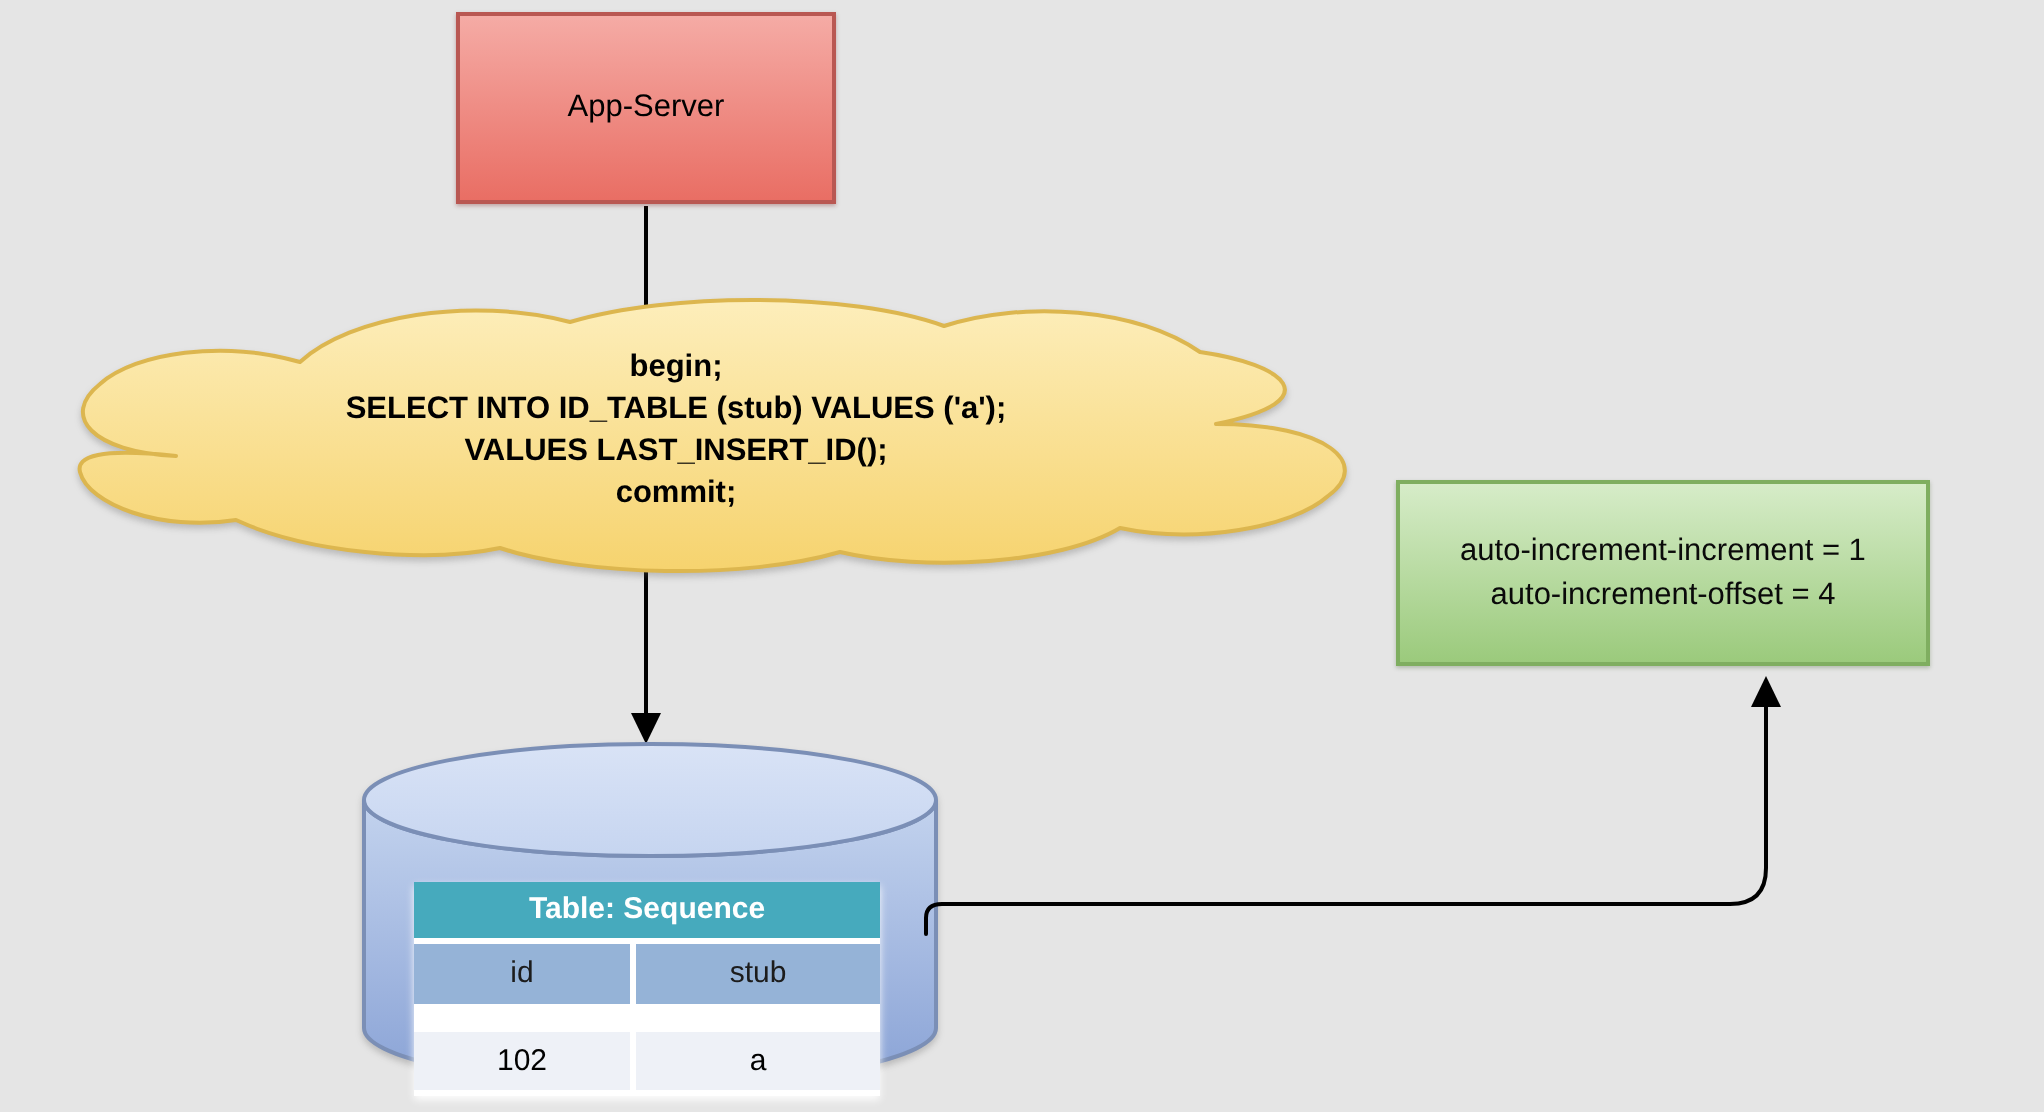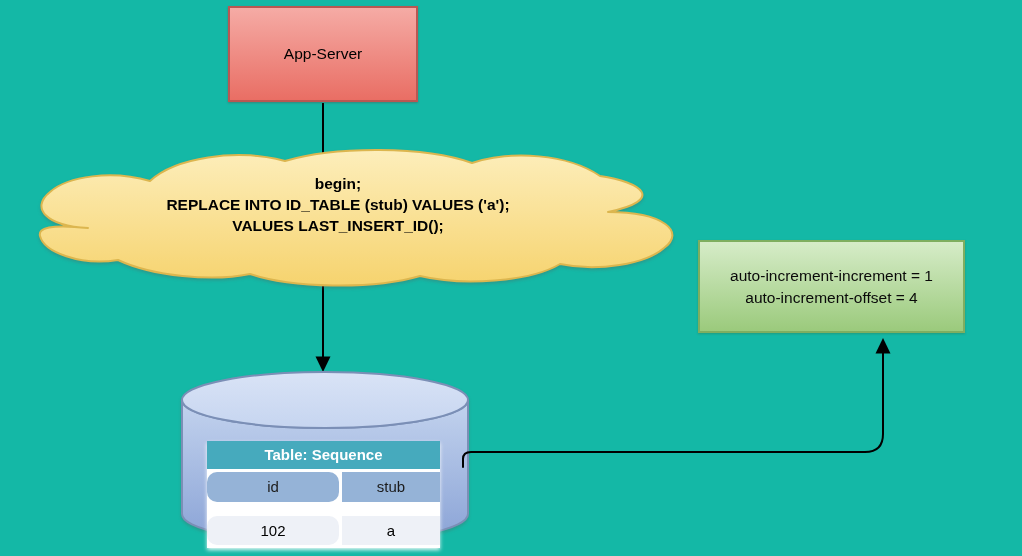--- a/index.html
+++ b/index.html
@@ -1,17 +1,17 @@
 <!DOCTYPE html>
 <html><head>
 <meta charset="utf-8">
 <style>
   html, body { margin:0; padding:0; background:#fff; }
   .canvas {
-    position:relative; width:1022px; height:556px; background:#14b8a6;
+    position:relative; width:1022px; height:556px; background:#e5e5e5;
     font-family:"Liberation Sans", sans-serif; overflow:hidden;
   }
   .layer { position:absolute; left:0; top:0; }
   .node { position:absolute; box-sizing:border-box; }
 
   
   .app-server {
     left:228px; top:6px; width:190px; height:96px;
     background:linear-gradient(#f5aba5, #e96e64);
     border:2px solid #b95752;
@@ -43,21 +43,21 @@
     font-size:15px;
     box-shadow:0 2px 4px rgba(255,255,255,.9);
   }
   .seq-table .title-row {
     height:28px; line-height:28px; background:#46aabd; color:#ffffff;
     font-weight:bold; text-align:center;
   }
   .seq-table .row { display:flex; gap:3px; margin-top:3px; }
   .seq-table .row.data { margin-top:14px; }
   .seq-table .cell { text-align:center; }
-  .seq-table .c1 { width:132px;border-radius:10px; }
+  .seq-table .c1 { width:108px; }
   .seq-table .c2 { flex:1; }
   .seq-table .head .cell { background:#95b3d7; height:30px; line-height:30px; color:#1c1c1c; }
   .seq-table .data .cell { background:#eef1f7; height:29px; line-height:29px; color:#000; }
 
   .shadowed { filter:drop-shadow(0 2px 1.5px rgba(90,90,90,.30)); }
 </style>
 </head>
 <body>
 
 <div class="canvas">
@@ -108,22 +108,23 @@
       <path d="M883,338 L875.5,353.5 L890.5,353.5 Z" fill="#000"></path>
     </g>
   </svg>
 
   <div class="node app-server">
     <span>App-Server</span>
   </div>
 
   <div class="node cloud-text">
     <div>begin;</div>
-    <div>REPLACE INTO ID_TABLE (stub) VALUES ('a');</div>
+    <div>SELECT INTO ID_TABLE (stub) VALUES ('a');</div>
     <div>VALUES LAST_INSERT_ID();</div>
+    <div>commit;</div>
   </div>
 
   <div class="node settings-box">
     <div>auto-increment-increment = 1</div>
     <div>auto-increment-offset = 4</div>
   </div>
 
   <div class="node seq-table">
     <div class="title-row">Table: Sequence</div>
     <div class="row head">

